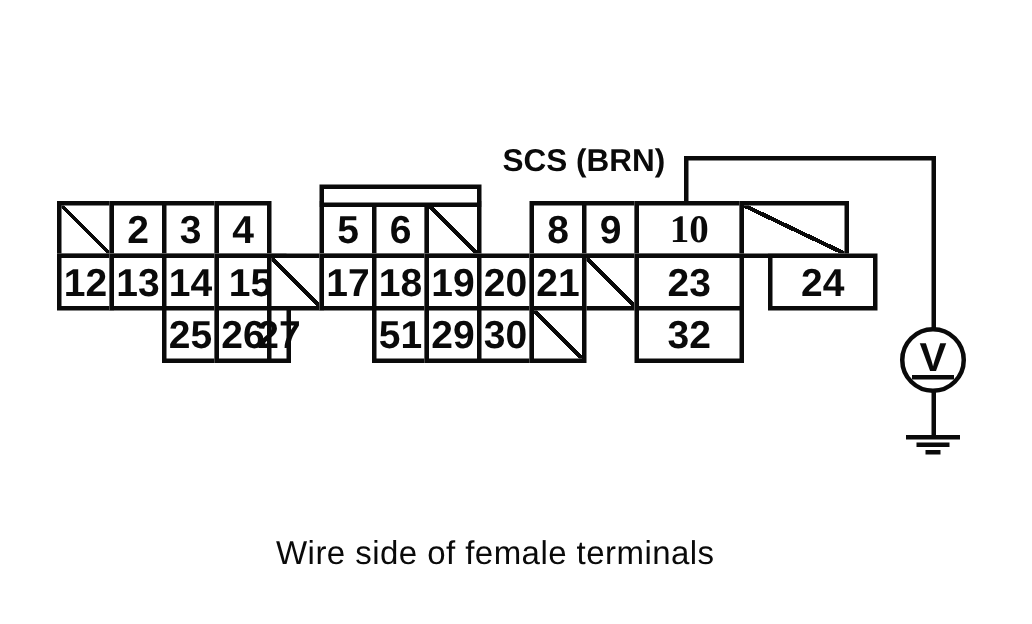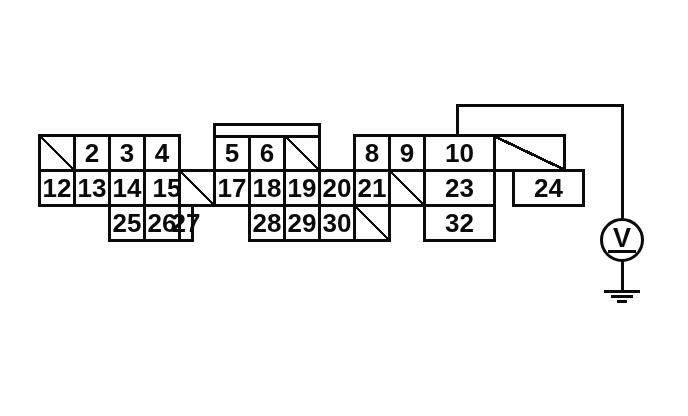--- a/index.html
+++ b/index.html
@@ -104,50 +104,51 @@
   .gnd-bar-1 { left: 604px; top: 290px; width: 36px; }
   .gnd-bar-2 { left: 611px; top: 295px; width: 22px; }
   .gnd-bar-3 { left: 617px; top: 300px; width: 10px; }
 </style>
 </head>
 <body>
 
 <div class="page">
 
 
+  <div class="wire-label">SCS (BRN)</div>
 
   <div>
       <div class="cell slash" style="left: 38px; top: 134px; width: 38px; height: 38px;"></div>
       <div class="cell" style="left: 73px; top: 134px; width: 38px; height: 38px;">2</div>
       <div class="cell" style="left: 108px; top: 134px; width: 38px; height: 38px;">3</div>
       <div class="cell" style="left: 143px; top: 134px; width: 38px; height: 38px;">4</div>
       <div class="cell" style="left: 213px; top: 134px; width: 38px; height: 38px;">5</div>
       <div class="cell" style="left: 248px; top: 134px; width: 38px; height: 38px;">6</div>
       <div class="cell slash" style="left: 283px; top: 134px; width: 38px; height: 38px;"></div>
       <div class="cell" style="left: 353px; top: 134px; width: 38px; height: 38px;">8</div>
       <div class="cell" style="left: 388px; top: 134px; width: 38px; height: 38px;">9</div>
-      <div class="cell" style="left: 423px; top: 134px; width: 73px; height: 38px;">10</div>
+      <div class="cell" style="left: 423px; top: 134px; width: 73px; height: 38px; font-family: Liberation Serif, serif;">10</div>
       <div class="cell slash" style="left: 493px; top: 134px; width: 73px; height: 38px;"></div>
       <div class="cell" style="left: 38px; top: 169px; width: 38px; height: 38px;">12</div>
       <div class="cell" style="left: 73px; top: 169px; width: 38px; height: 38px;">13</div>
       <div class="cell" style="left: 108px; top: 169px; width: 38px; height: 38px;">14</div>
       <div class="cell" style="left: 143px; top: 169px; width: 48px; height: 38px;">15</div>
       <div class="cell slash" style="left: 178px; top: 169px; width: 38px; height: 38px;"></div>
       <div class="cell" style="left: 213px; top: 169px; width: 38px; height: 38px;">17</div>
       <div class="cell" style="left: 248px; top: 169px; width: 38px; height: 38px;">18</div>
       <div class="cell" style="left: 283px; top: 169px; width: 38px; height: 38px;">19</div>
       <div class="cell" style="left: 318px; top: 169px; width: 38px; height: 38px;">20</div>
       <div class="cell" style="left: 353px; top: 169px; width: 38px; height: 38px;">21</div>
       <div class="cell slash" style="left: 388px; top: 169px; width: 38px; height: 38px;"></div>
       <div class="cell" style="left: 423px; top: 169px; width: 73px; height: 38px;">23</div>
       <div class="cell" style="left: 512px; top: 169px; width: 73px; height: 38px;">24</div>
       <div class="cell" style="left: 108px; top: 204px; width: 38px; height: 38px;">25</div>
       <div class="cell" style="left: 143px; top: 204px; width: 38px; height: 38px;">26</div>
       <div class="cell" style="left: 178px; top: 204px; width: 16px; height: 38px;">27</div>
-      <div class="cell" style="left: 248px; top: 204px; width: 38px; height: 38px;">28</div>
+      <div class="cell" style="left: 248px; top: 204px; width: 38px; height: 38px;">51</div>
       <div class="cell" style="left: 283px; top: 204px; width: 38px; height: 38px;">29</div>
       <div class="cell" style="left: 318px; top: 204px; width: 38px; height: 38px;">30</div>
       <div class="cell slash" style="left: 353px; top: 204px; width: 38px; height: 38px;"></div>
       <div class="cell" style="left: 423px; top: 204px; width: 73px; height: 38px;">32</div>
     </div>
 
   <div class="cap"></div>
 
   <div class="wire wire-pin10-v"></div>
   <div class="wire wire-top-h"></div>
@@ -157,14 +158,15 @@
     <div class="v-glyph">V</div>
     <div class="v-bar"></div>
   </div>
 
   <div class="wire wire-meter-gnd"></div>
 
   <div class="gnd-bar gnd-bar-1"></div>
   <div class="gnd-bar gnd-bar-2"></div>
   <div class="gnd-bar gnd-bar-3"></div>
 
+  <div class="caption">Wire side of female terminals</div>
 
 </div>
 
 </body></html>

